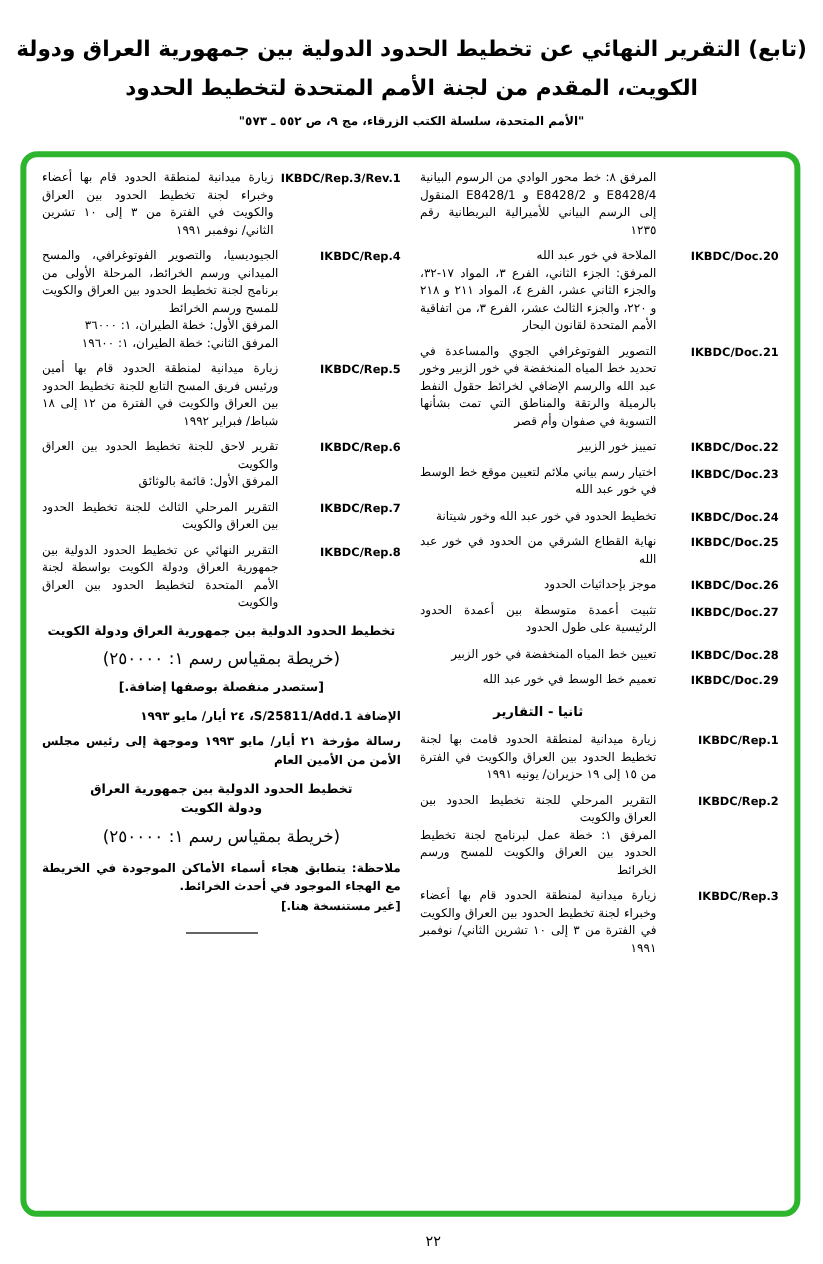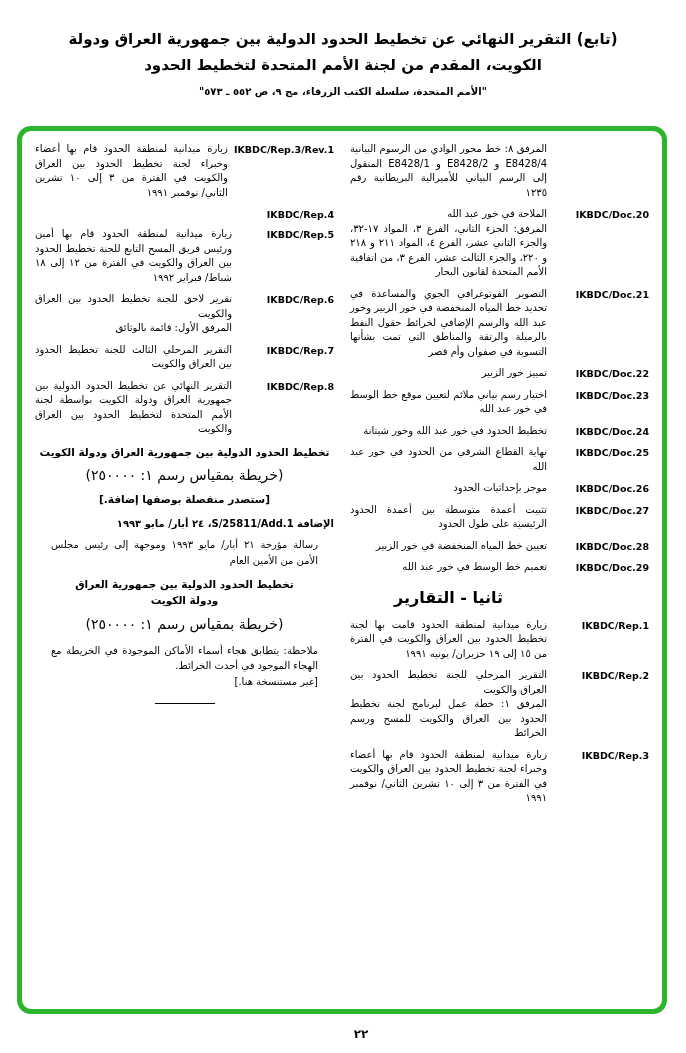--- a/index.html
+++ b/index.html
@@ -9,21 +9,21 @@
     height: 1053px;
     margin: 0 auto;
     background: #ffffff;
     color: #000;
     direction: rtl;
     font-family: "DejaVu Sans", sans-serif;
     overflow: hidden;
   }
   
   .header { position: absolute; top: 26px; left: 0; right: 0; text-align: center; }
-  .title-line { font-size: 15px; font-weight: bold; line-height: 1.75; }
+  .title-line { font-size: 18px; font-weight: bold; line-height: 1.75; }
   .source-line { font-size: 10px; font-weight: bold; margin-top: 7px; }
 
   
   .frame {
     position: absolute;
     top: 126px; left: 17px;
     width: 650px; height: 888px;
     box-sizing: border-box;
     border: 5px solid #2db52d;
     border-radius: 14px;
@@ -44,33 +44,33 @@
     white-space: nowrap;
     padding-top: 2px;
   }
   .desc {
     flex: 1;
     font-size: 10px;
     line-height: 1.45;
     text-align: justify;
     white-space: pre-line;
   }
-  .desc.heading-desc { text-align: center; font-weight: bold; white-space: normal; font-size: 16px; padding-top: 4px; padding-bottom: 2px; }
+  .desc.heading-desc { text-align: center; font-weight: bold; white-space: normal; font-size: 11px; padding-top: 4px; padding-bottom: 2px; }
 
   
   .enclosure-heading { text-align: right; font-weight: bold; font-size: 10.5px; margin: 10px 2px 9px 0; }
   .center-bold { text-align: center; font-weight: bold; font-size: 10.5px; line-height: 1.55; margin: 5px 0; white-space: pre-line; }
   .center-normal { text-align: center; font-size: 14px; line-height: 1.5; margin: 3px 0; }
   .addendum-line { font-size: 10px; font-weight: bold; margin: 11px 0 7px; }
   .addendum-line .ref { direction: ltr; unicode-bidi: embed; }
-  .para-bold { font-size: 10px; font-weight: normal; line-height: 1.55; text-align: justify; margin: 8px 16px; white-space: pre-line; }
+  .para-bold { font-size: 10px; font-weight: bold; line-height: 1.55; text-align: justify; margin: 8px 0; white-space: pre-line; }
   .divider { width: 60px; border-top: 1.5px solid #000; margin: 14px auto 0; }
 
   
-  .page-number { position: absolute; bottom: 12px; left: 0; right: 0; text-align: center; font-size: 12px; font-weight: bold; padding-left: 36px; }
+  .page-number { position: absolute; bottom: 12px; left: 0; right: 0; text-align: center; font-size: 12px; font-weight: normal; padding-left: 36px; }
 </style>
 </head>
 <body>
 
 <div class="page">
 
   <div class="header">
     <div class="title-line">(تابع) التقرير النهائي عن تخطيط الحدود الدولية بين جمهورية العراق ودولة</div>
     <div class="title-line">الكويت، المقدم من لجنة الأمم المتحدة لتخطيط الحدود</div>
     <div class="source-line">"الأمم المتحدة، سلسلة الكتب الزرقاء، مج ٩، ص ٥٥٢ ـ ٥٧٣"</div>
@@ -148,20 +148,23 @@
       </div>
 
       <div class="col">
 
         <div class="entry">
           <div class="code">IKBDC/Rep.3/Rev.1</div>
           <div class="desc">زيارة ميدانية لمنطقة الحدود قام بها أعضاء وخبراء لجنة تخطيط الحدود بين العراق والكويت في الفترة من ٣ إلى ١٠ تشرين الثاني/ نوفمبر ١٩٩١</div>
         </div>
         <div class="entry">
           <div class="code">IKBDC/Rep.4</div>
+          <div class="desc">الجيوديسيا، والتصوير الفوتوغرافي، والمسح الميداني ورسم الخرائط، المرحلة الأولى من برنامج لجنة تخطيط الحدود بين العراق والكويت للمسح ورسم الخرائط
+المرفق الأول: خطة الطيران، ١: ٣٦٠٠٠
+المرفق الثاني: خطة الطيران، ١: ١٩٦٠٠</div>
         </div>
         <div class="entry">
           <div class="code">IKBDC/Rep.5</div>
           <div class="desc">زيارة ميدانية لمنطقة الحدود قام بها أمين ورئيس فريق المسح التابع للجنة تخطيط الحدود بين العراق والكويت في الفترة من ١٢ إلى ١٨ شباط/ فبراير ١٩٩٢</div>
         </div>
         <div class="entry">
           <div class="code">IKBDC/Rep.6</div>
           <div class="desc">تقرير لاحق للجنة تخطيط الحدود بين العراق والكويت
 المرفق الأول: قائمة بالوثائق</div>
         </div>

